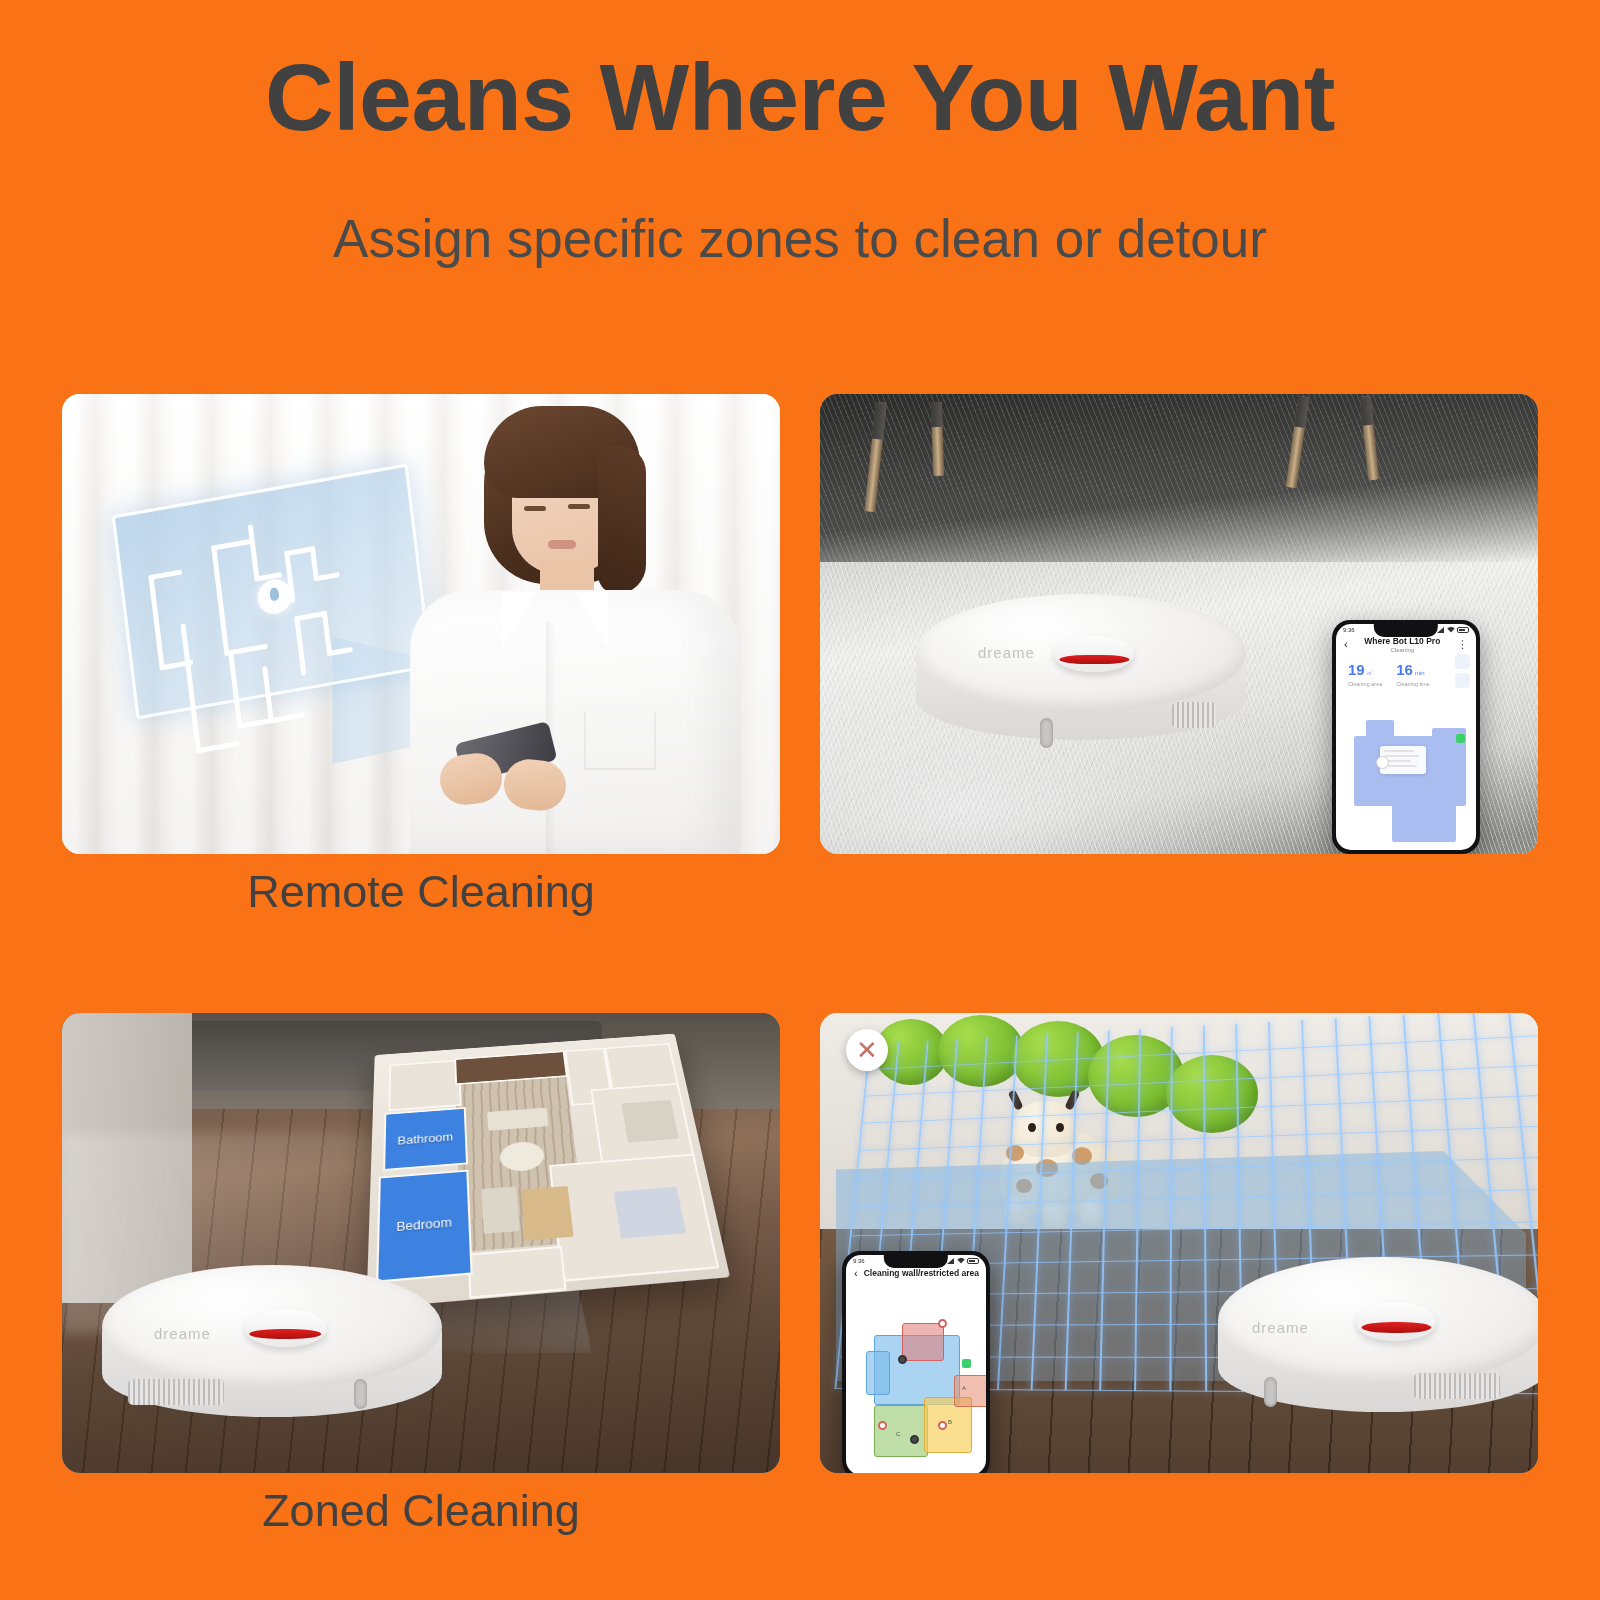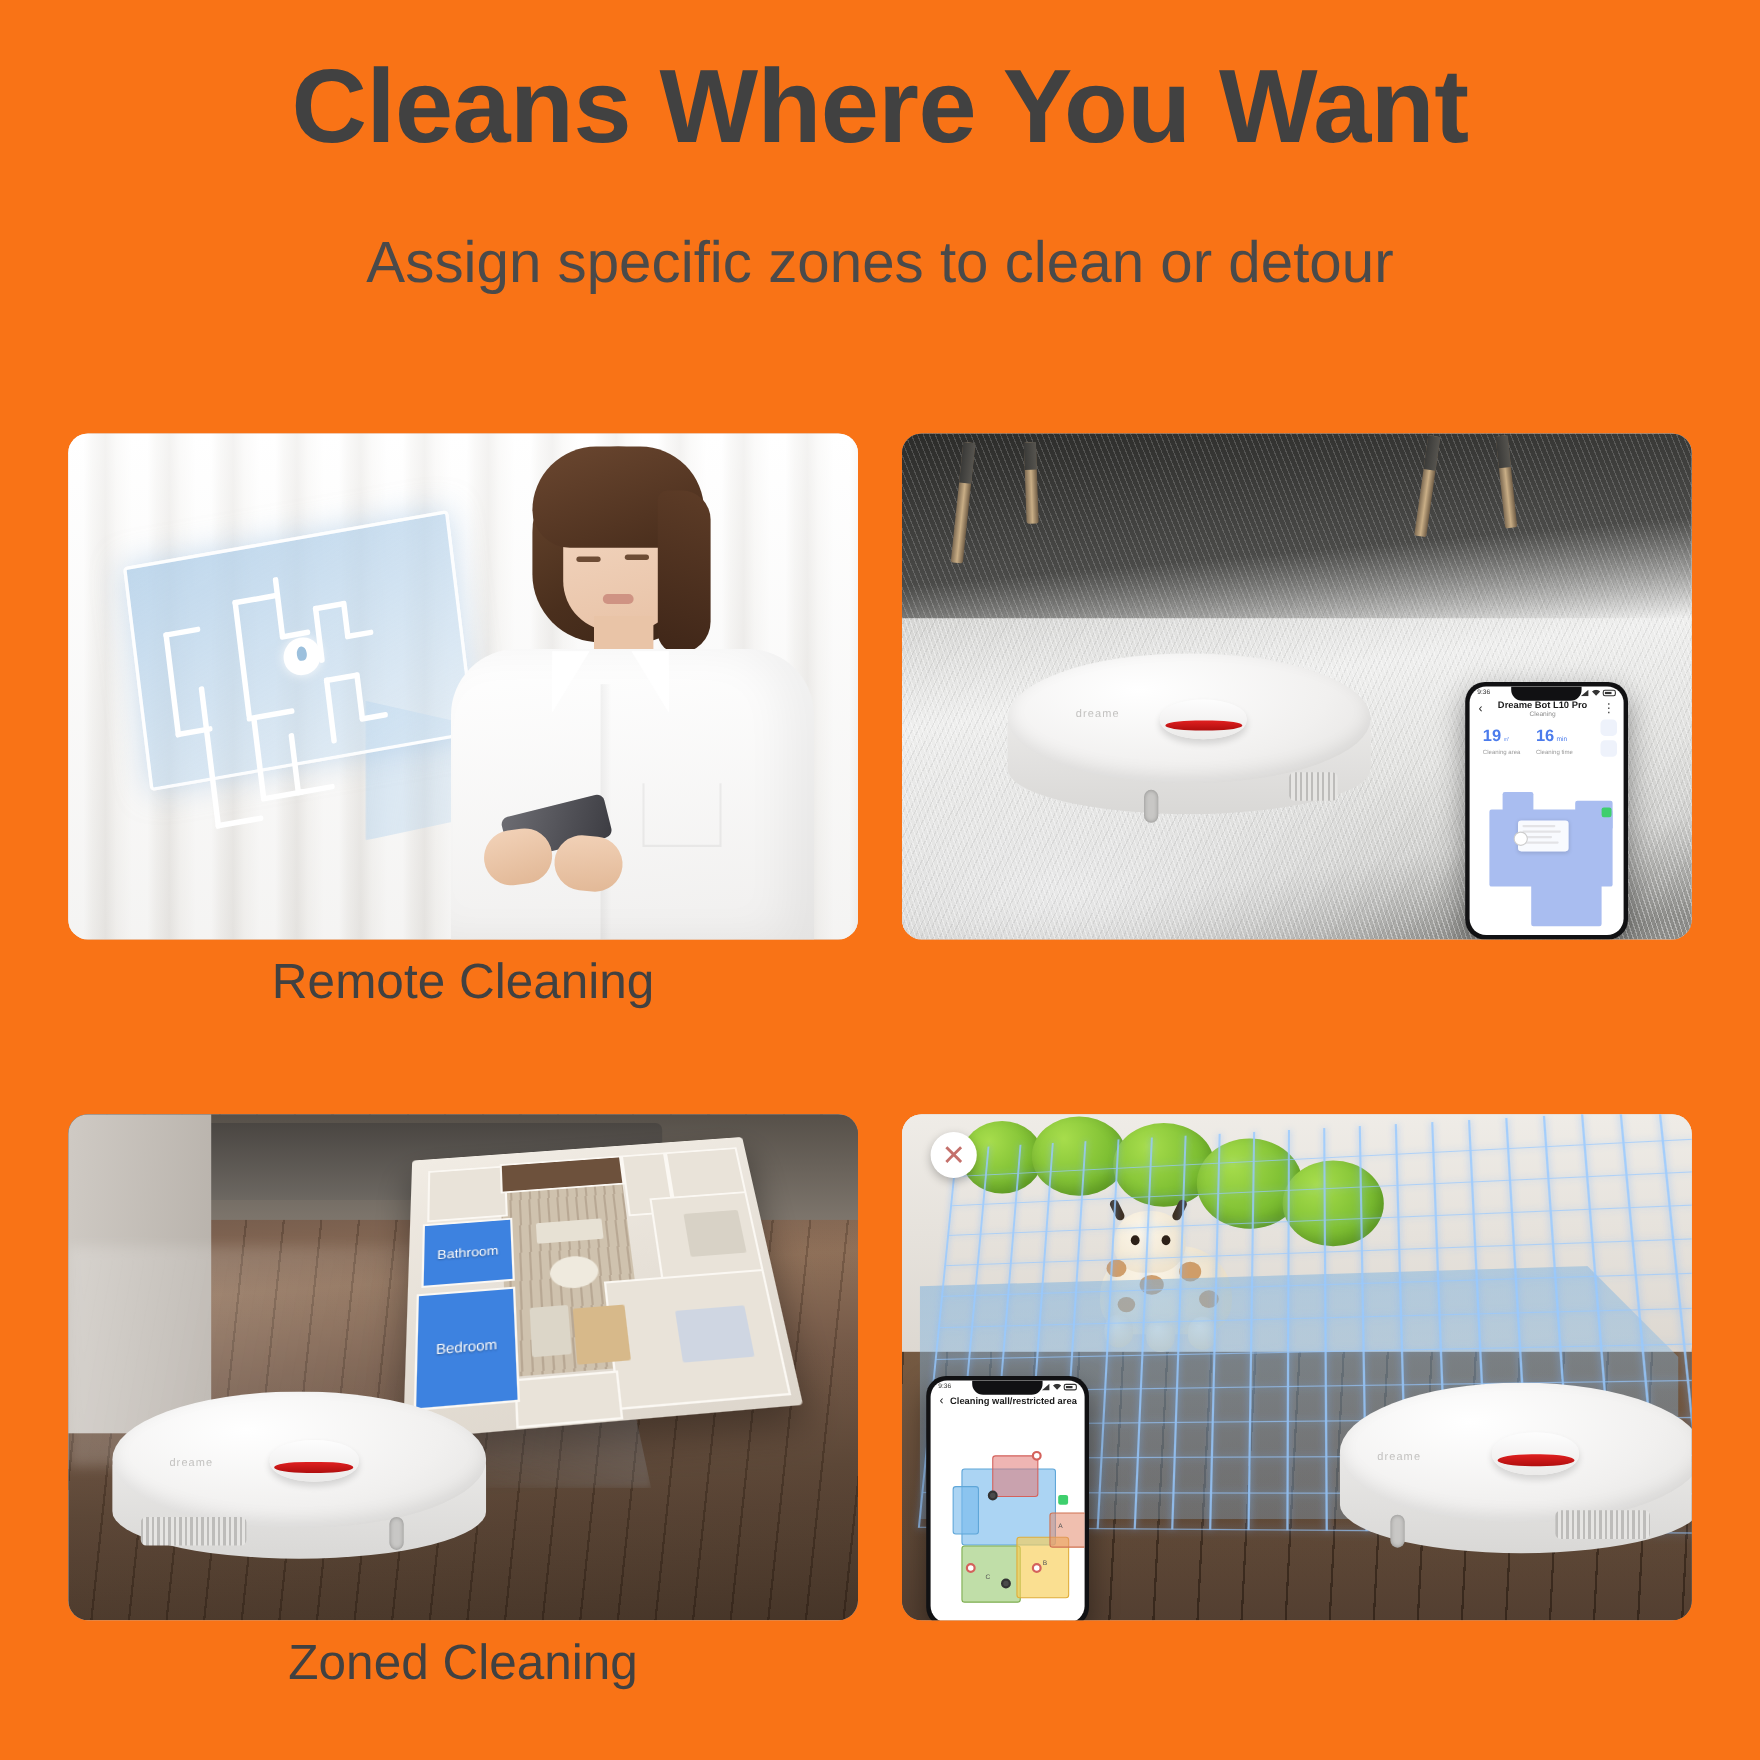--- a/index.html
+++ b/index.html
@@ -212,21 +212,21 @@
   }
   .robot .bumper-slot {
     position: absolute; width: 13px; height: 30px; border-radius: 7px;
     background: #c8c7c5; box-shadow: inset 0 0 4px rgba(0,0,0,.3);
   }
   .robot .vent {
     position: absolute; height: 26px; border-radius: 5px;
     background: repeating-linear-gradient(90deg, #bdbcba 0 2px, #e6e5e3 2px 5px);
   }
   .robot .brand {
-    position: absolute; font-size: 10px; color: #c3c2c0; letter-spacing: 1px;
+    position: absolute; font-size: 15px; color: #c3c2c0; letter-spacing: 1px;
   }
 
   
   .phone {
     position: absolute;
     background: #111113;
     border-radius: 18px;
     padding: 4px;
     box-shadow: 0 10px 26px rgba(0,0,0,.42);
   }
@@ -530,21 +530,21 @@
                 </svg>
               <svg width="8" height="6" viewBox="0 0 8 6">
                   <path d="M4 5.4 L0.3 1.6 A5 5 0 0 1 7.7 1.6 Z" fill="#333"></path>
                 </svg>
               <span class="bat"></span>
             </span>
           </div>
           <div class="navbar">
             <span class="back">‹</span>
             <span class="titles">
-              <div class="t1">Dreame Bot L10 Pro</div>
+              <div class="t1">Where Bot L10 Pro</div>
               <div class="t2">Cleaning</div>
             </span>
             <span class="more">⋮</span>
           </div>
           <div class="stats">
             <div class="stat">
               <div><span class="num">19</span><span class="unit">㎡</span></div>
               <div class="lbl">Cleaning area</div>
             </div>
             <div class="stat">

